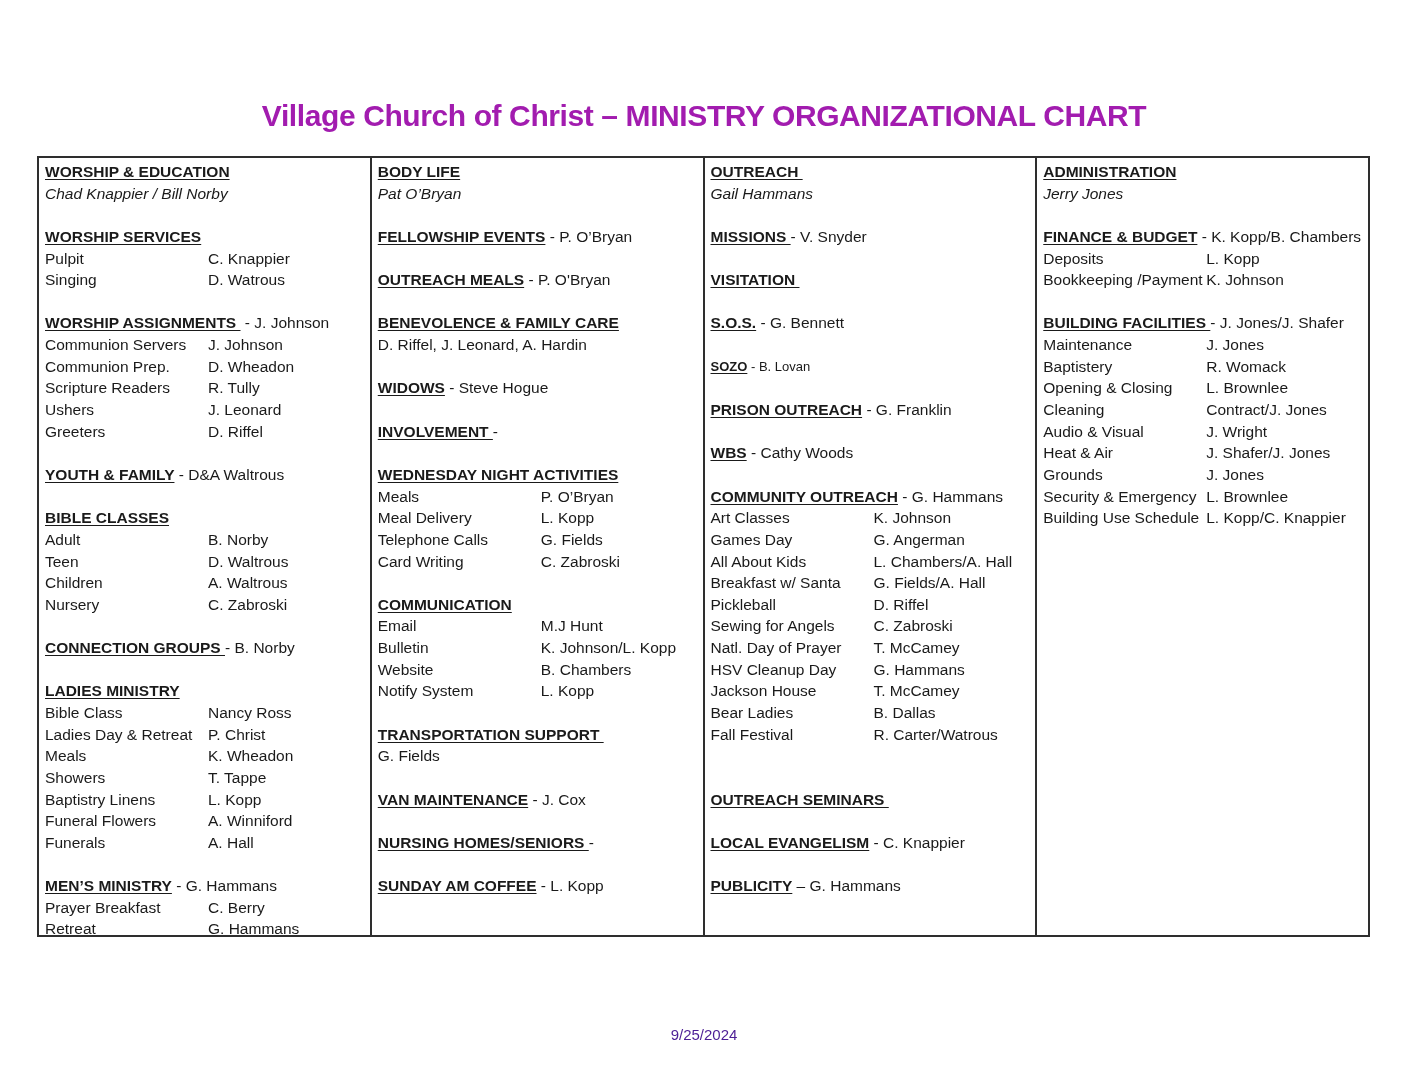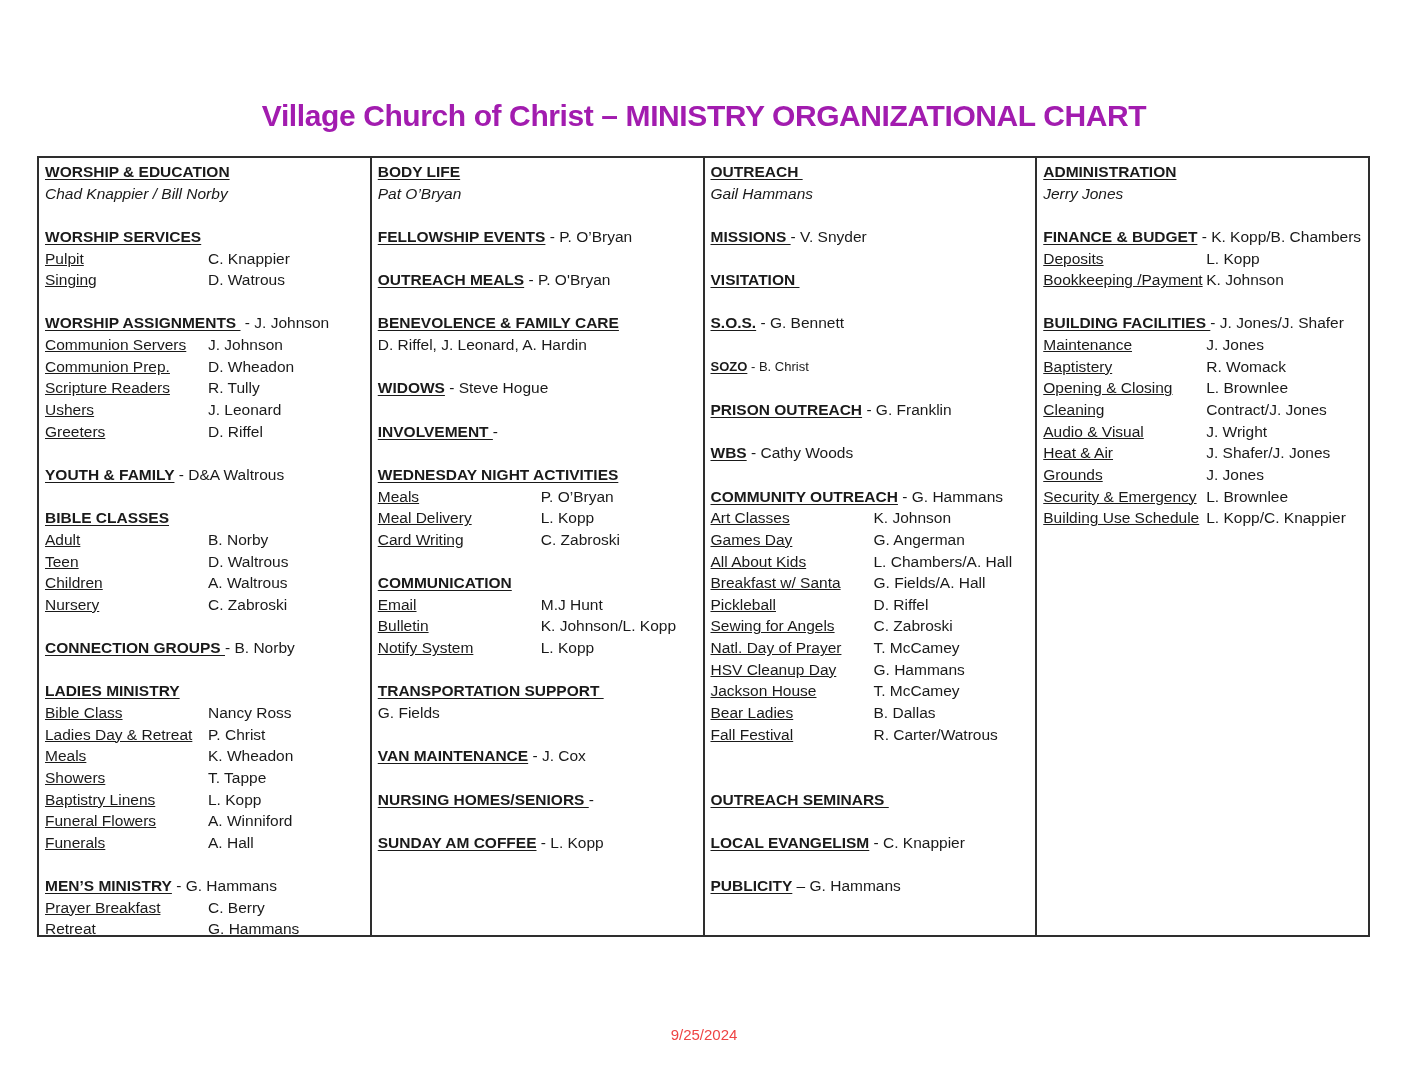--- a/index.html
+++ b/index.html
@@ -53,30 +53,29 @@
     font-weight: bold;
     text-decoration: underline;
     text-underline-offset: 2px;
   }
   .line.heading-small { font-size: 13px; }
   .line.italic { font-style: italic; }
   .pair .label {
     display: inline-block;
     min-width: 163px;
     vertical-align: top;
-    text-decoration: underline;
   }
   .footer-date {
     position: absolute;
     top: 1026px;
     left: 0;
     width: 100%;
     text-align: center;
     font-size: 15px;
-    color: #ef4444;
+    color: #4c1d95;
   }
 </style>
 </head>
 <body>
 
 <div class="page-title">Village Church of Christ – MINISTRY ORGANIZATIONAL CHART</div>
 
 <div class="org-table">
   <div class="col">
       <div class="line heading"><span class="hd">WORSHIP &amp; EDUCATION</span></div>
@@ -127,25 +126,27 @@
       <div class="line heading"><span class="hd">BENEVOLENCE &amp; FAMILY CARE</span></div>
       <div class="line plain"><span>D. Riffel, J. Leonard, A. Hardin</span></div>
       <div class="line blank"></div>
       <div class="line heading"><span class="hd">WIDOWS</span><span>  - Steve Hogue</span></div>
       <div class="line blank"></div>
       <div class="line heading"><span class="hd">INVOLVEMENT&nbsp;</span><span>-</span></div>
       <div class="line blank"></div>
       <div class="line heading"><span class="hd">WEDNESDAY NIGHT ACTIVITIES</span></div>
       <div class="line pair"><span class="label">Meals</span><span class="name">P. O’Bryan</span></div>
       <div class="line pair"><span class="label">Meal Delivery</span><span class="name">L. Kopp</span></div>
+      <div class="line pair"><span class="label">Telephone Calls</span><span class="name">G. Fields</span></div>
       <div class="line pair"><span class="label">Card Writing</span><span class="name">C. Zabroski</span></div>
       <div class="line blank"></div>
       <div class="line heading"><span class="hd">COMMUNICATION</span></div>
       <div class="line pair"><span class="label">Email</span><span class="name">M.J Hunt</span></div>
       <div class="line pair"><span class="label">Bulletin</span><span class="name">K. Johnson/L. Kopp</span></div>
+      <div class="line pair"><span class="label">Website</span><span class="name">B. Chambers</span></div>
       <div class="line pair"><span class="label">Notify System</span><span class="name">L. Kopp</span></div>
       <div class="line blank"></div>
       <div class="line heading"><span class="hd">TRANSPORTATION SUPPORT&nbsp;</span></div>
       <div class="line plain"><span>G. Fields</span></div>
       <div class="line blank"></div>
       <div class="line heading"><span class="hd">VAN MAINTENANCE</span><span> - J. Cox</span></div>
       <div class="line blank"></div>
       <div class="line heading"><span class="hd">NURSING HOMES/SENIORS&nbsp;</span><span>-</span></div>
       <div class="line blank"></div>
       <div class="line heading"><span class="hd">SUNDAY AM COFFEE</span><span> - L. Kopp</span></div>
@@ -155,21 +156,21 @@
   <div class="col">
       <div class="line heading"><span class="hd">OUTREACH&nbsp;</span></div>
       <div class="line italic"><span>Gail Hammans</span></div>
       <div class="line blank"></div>
       <div class="line heading"><span class="hd">MISSIONS&nbsp;</span><span>- V. Snyder</span></div>
       <div class="line blank"></div>
       <div class="line heading"><span class="hd">VISITATION&nbsp;</span></div>
       <div class="line blank"></div>
       <div class="line heading"><span class="hd">S.O.S.</span><span> - G. Bennett</span></div>
       <div class="line blank"></div>
-      <div class="line heading-small"><span class="hd">SOZO</span><span> - B. Christ</span></div>
+      <div class="line heading-small"><span class="hd">SOZO</span><span> - B. Lovan</span></div>
       <div class="line blank"></div>
       <div class="line heading"><span class="hd">PRISON OUTREACH</span><span> - G. Franklin</span></div>
       <div class="line blank"></div>
       <div class="line heading"><span class="hd">WBS</span><span> - Cathy Woods</span></div>
       <div class="line blank"></div>
       <div class="line heading"><span class="hd">COMMUNITY OUTREACH</span><span> - G. Hammans</span></div>
       <div class="line pair"><span class="label">Art Classes</span><span class="name">K. Johnson</span></div>
       <div class="line pair"><span class="label">Games Day</span><span class="name">G. Angerman</span></div>
       <div class="line pair"><span class="label">All About Kids</span><span class="name">L. Chambers/A. Hall</span></div>
       <div class="line pair"><span class="label">Breakfast w/ Santa</span><span class="name">G. Fields/A. Hall</span></div>

